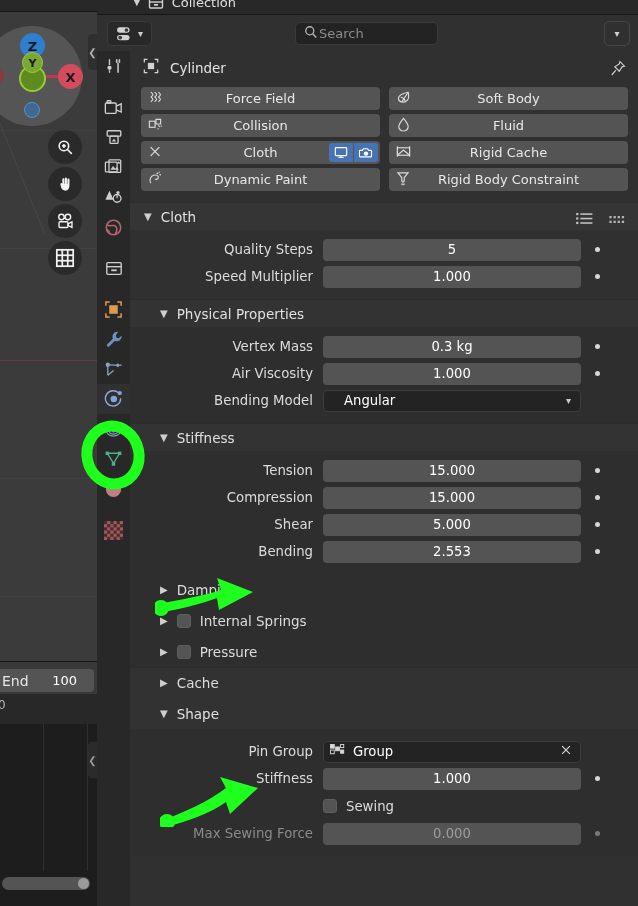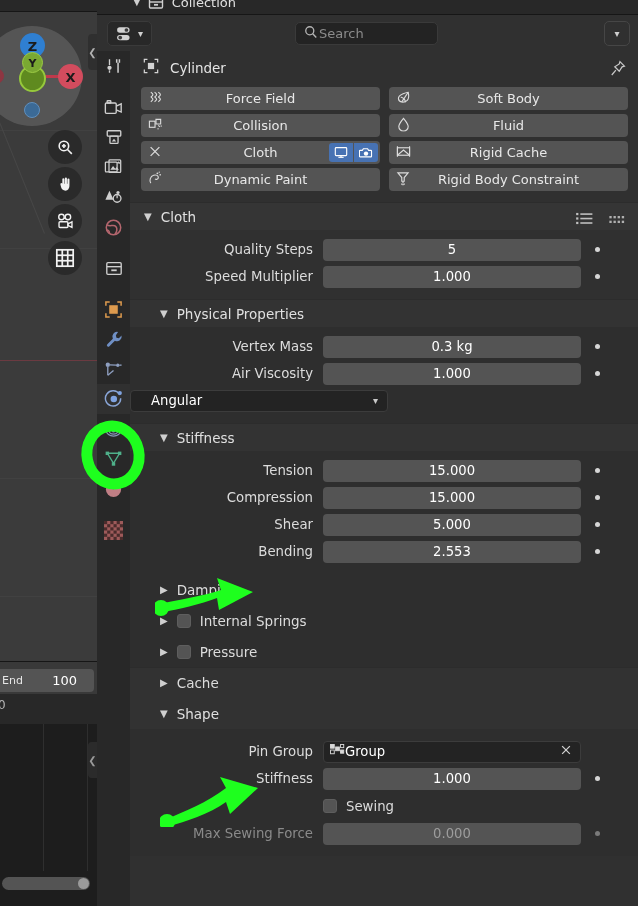--- a/index.html
+++ b/index.html
@@ -66,21 +66,21 @@
   
   .vp-timeline-sep {
     position: absolute; left: 0; top: 661px; width: 97px; height: 1px;
     background: #161616;
   }
   .vp-endfield {
     position: absolute; left: -34px; top: 669px; width: 128px; height: 23px;
     background: #545454; border-radius: 4px;
     display: flex; align-items: center;
   }
-  .vp-endfield .lbl { position:absolute; left: 36px; color: #e6e6e6; font-size: 11px; }
+  .vp-endfield .lbl { position:absolute; left: 36px; color: #e6e6e6; font-size: 14px; }
   .vp-endfield .val { position:absolute; right: 17px; color: #ffffff; font-size: 13px; margin-left: 36px; }
   .vp-timeline-body {
     position: absolute; left: 0; top: 694px; width: 97px; height: 212px;
     background: #1d1d1d;
   }
   .vp-tl-toprow {
     position: absolute; left: 0; top: 0; width: 97px; height: 30px;
     background: #282828;
   }
   .vp-tl-zero { position:absolute; left: -2px; top: 4px; color:#b4b4b4; font-size: 12px; }
@@ -213,21 +213,21 @@
     color: #ffffff; font-size: 13.2px;
   }
   .pfield.dim { color: #9d9d9d; }
   .pfield.dropdown {
     background: #232323; justify-content: flex-start; padding-left: 20px;
     position: relative; border: 1px solid #3c3c3c;
   }
   .pfield.dropdown .dd-arrow { position: absolute; right: 9px; color: #c9c9c9; font-size: 10px; }
   .pfield.idblock {
     background: #232323; justify-content: flex-start; padding-left: 6px;
-    position: relative; border: 1px solid #3c3c3c;
+    position: relative; gap: 8px; border: 1px solid #3c3c3c;
   }
   .pfield.idblock .x-btn { position: absolute; right: 8px; color: #d2d2d2; font-size: 13px; }
   .anim-dot {
     margin-left: 14px; width: 5px; height: 5px; border-radius: 50%;
     background: #d6d6d6;
   }
   .anim-dot.dim { background: #7a7a7a; }
 
   
   .subclosed {
@@ -714,20 +714,21 @@
           <span class="plabel">Vertex Mass</span>
           <span class="pfield">0.3 kg</span>
           <span class="anim-dot"></span>
         </div>
         <div class="prow">
           <span class="plabel">Air Viscosity</span>
           <span class="pfield">1.000</span>
           <span class="anim-dot"></span>
         </div>
         <div class="prow">
+          <span class="plabel">Bending Model</span>
           <span class="pfield dropdown">
             <span>Angular</span>
             <span class="dd-arrow chev">▾</span>
           </span>
         </div>
       </div>
 
       <div class="panel-head lvl2">
         <span class="chev">▼</span>
         <span class="panel-title">Stiffness</span>

